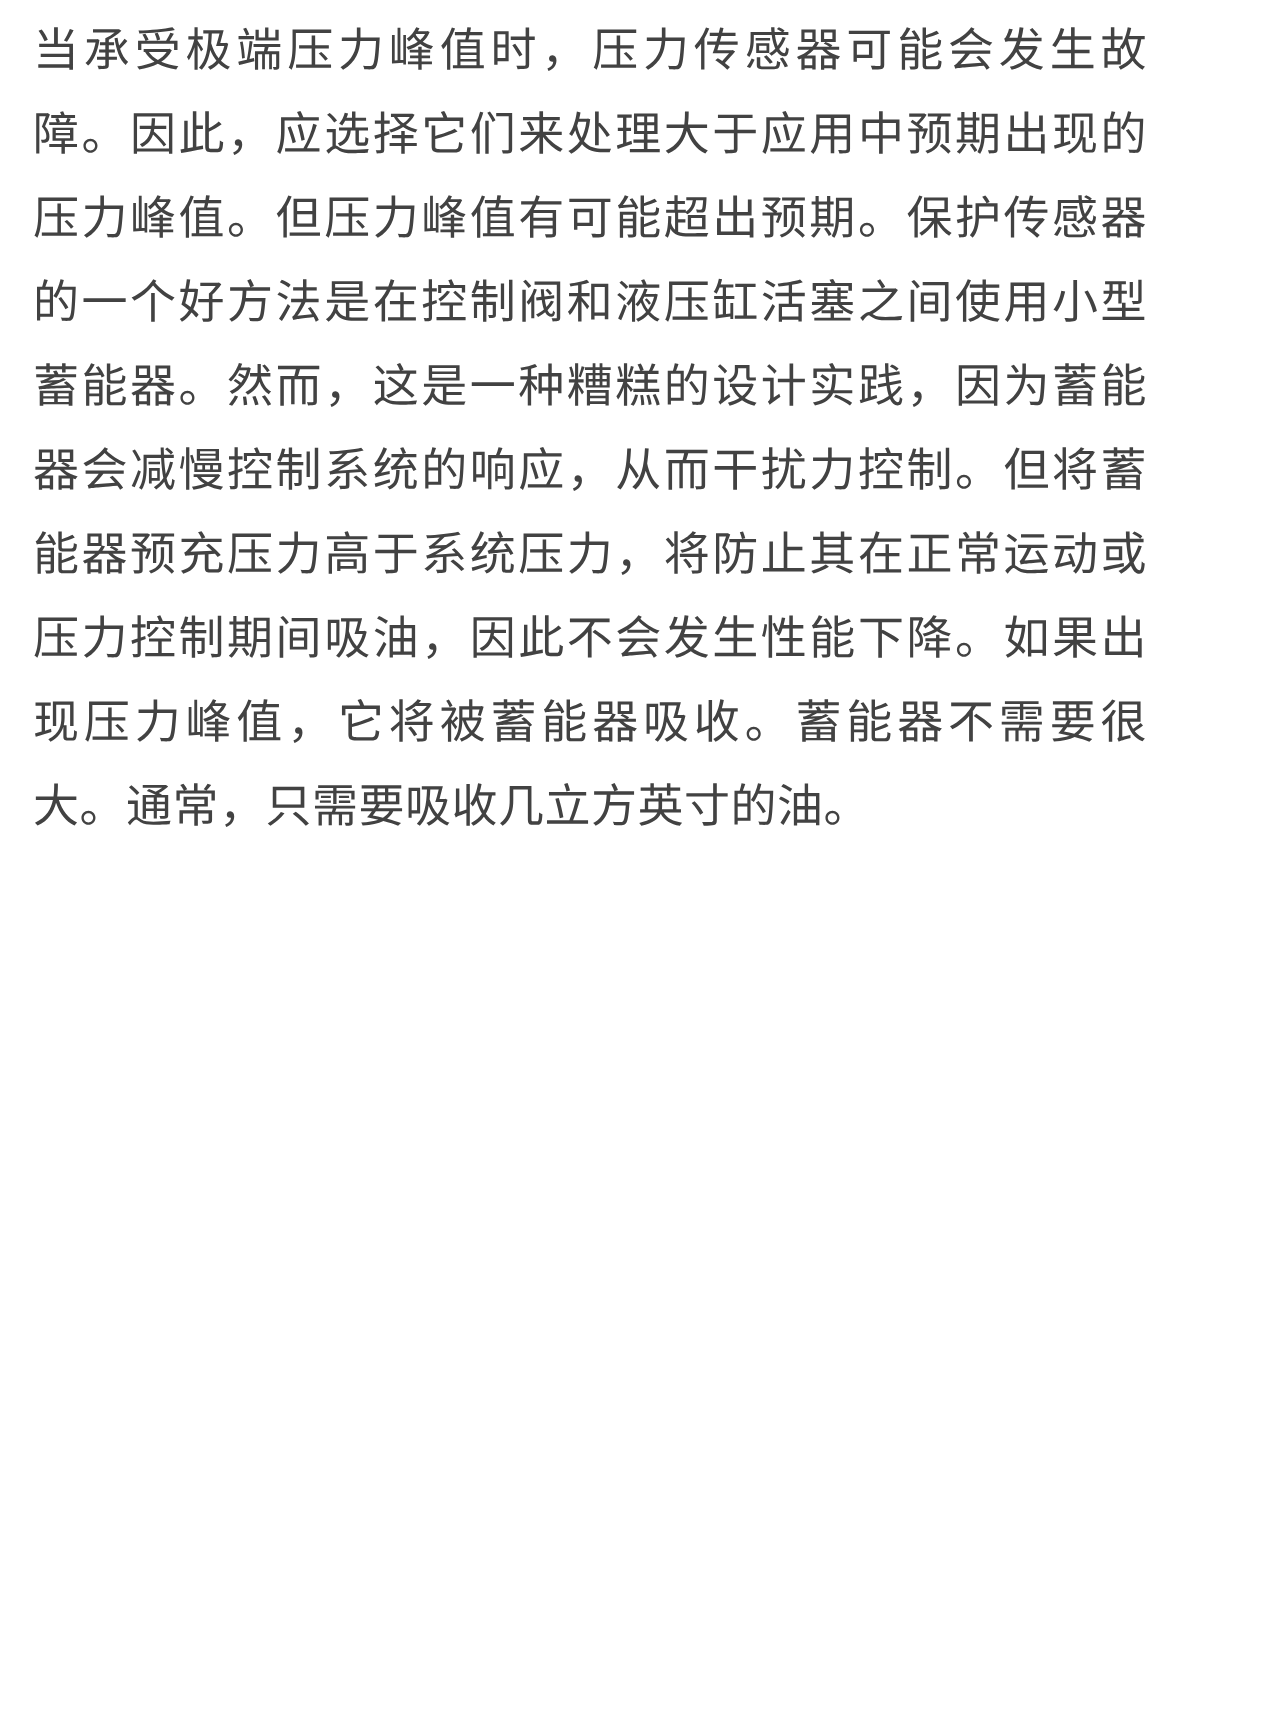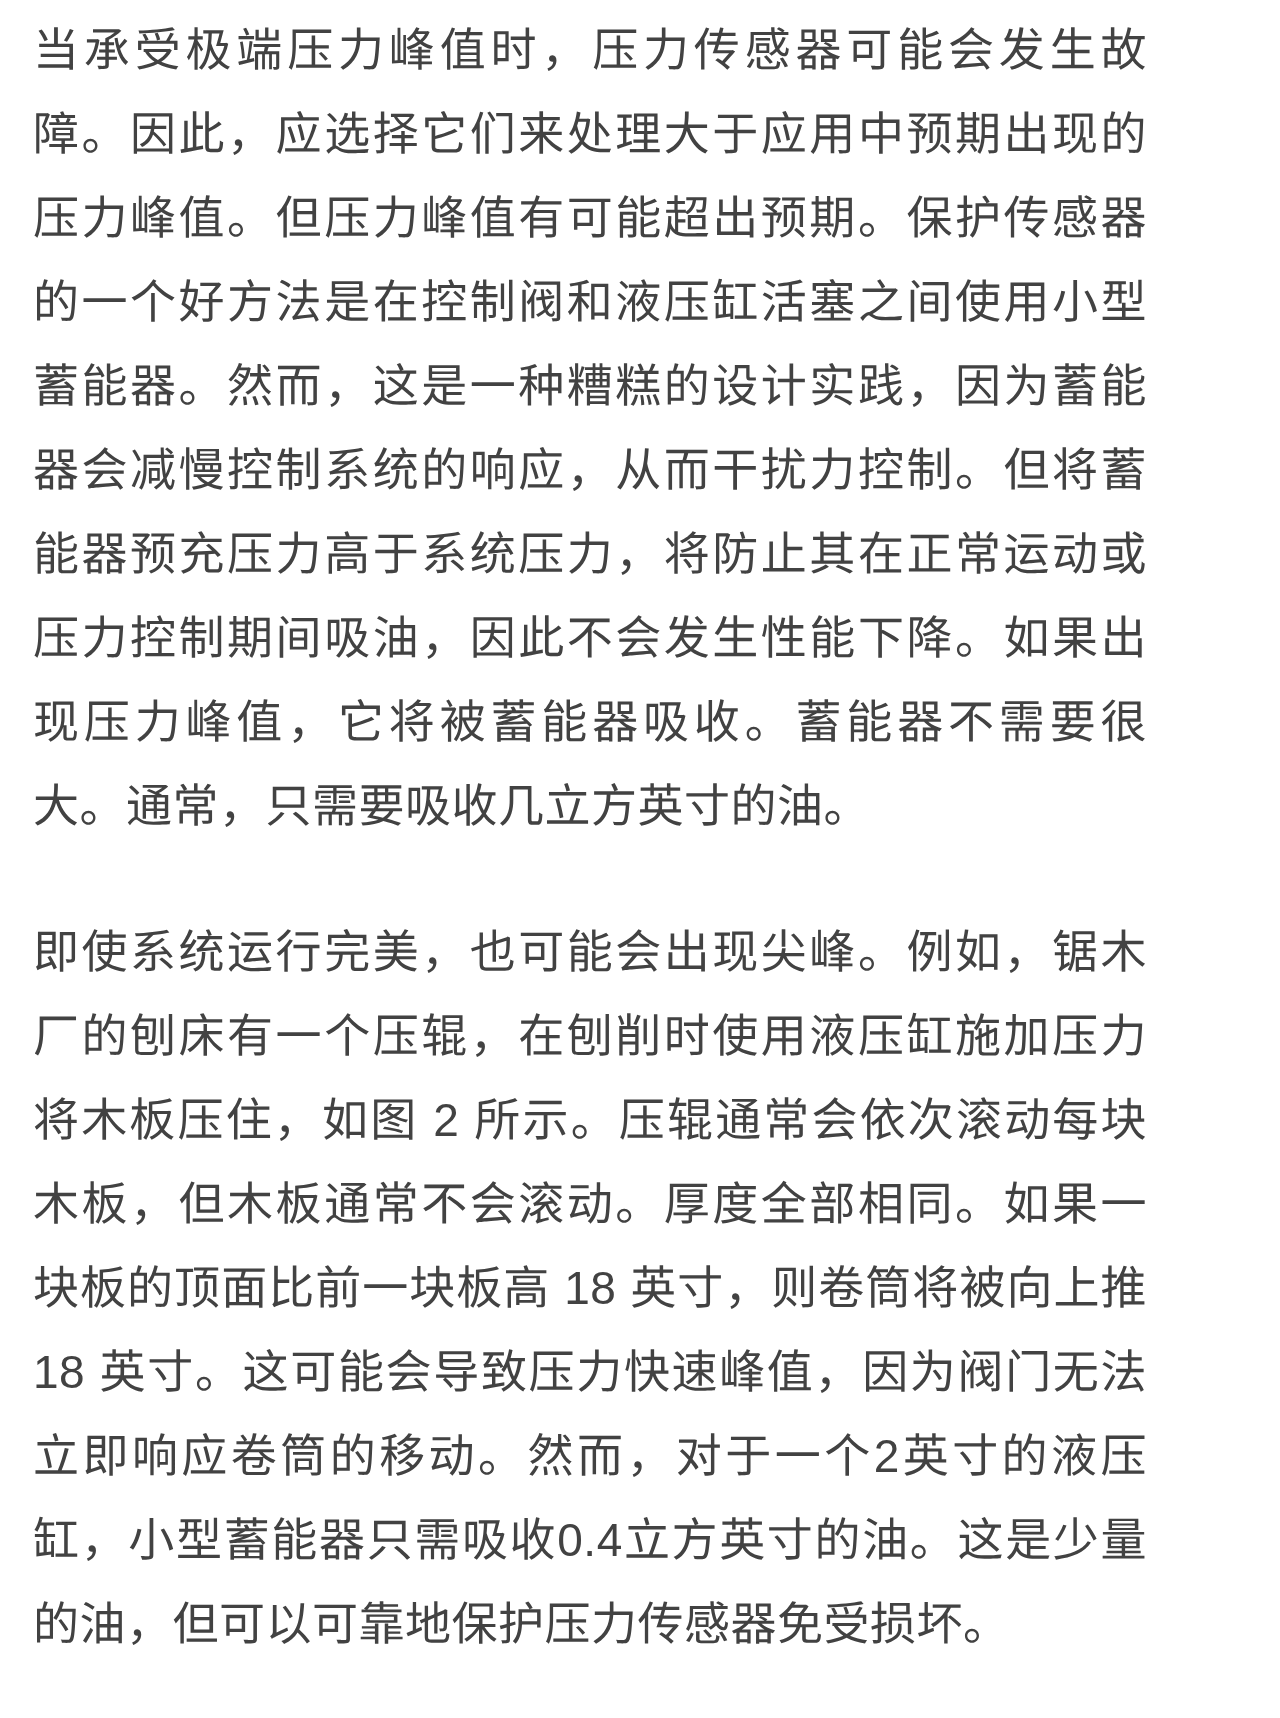--- a/index.html
+++ b/index.html
@@ -32,14 +32,13 @@
   }
   .article-paragraph:last-child {
     margin-bottom: 0;
   }
 </style>
 </head>
 <body>
 
 <div class="article-body">
   <p class="article-paragraph">当承受极端压力峰值时，压力传感器可能会发生故障。因此，应选择它们来处理大于应用中预期出现的压力峰值。但压力峰值有可能超出预期。保护传感器的一个好方法是在控制阀和液压缸活塞之间使用小型蓄能器。然而，这是一种糟糕的设计实践，因为蓄能器会减慢控制系统的响应，从而干扰力控制。但将蓄能器预充压力高于系统压力，将防止其在正常运动或压力控制期间吸油，因此不会发生性能下降。如果出现压力峰值，它将被蓄能器吸收。蓄能器不需要很大。通常，只需要吸收几立方英寸的油。</p>
-  <p class="article-paragraph">即使系统运行完美，也可能会出现尖峰。例如，锯木厂的刨床有一个压辊，在刨削时使用液压缸施加压力将木板压住，如图 2 所示。压辊通常会依次滚动每块木板，但木板通常不会滚动。厚度全部相同。如果一块板的顶面比前一块板高 18 英寸，则卷筒将被向上推 18 英寸。这可能会导致压力快速峰值，因为阀门无法立即响应卷筒的移动。然而，对于一个2英寸的液压缸，小型蓄能器只需吸收0.4立方英寸的油。这是少量的油，但可以可靠地保护压力传感器免受损坏。</p>
 </div>
 
 </body></html>

